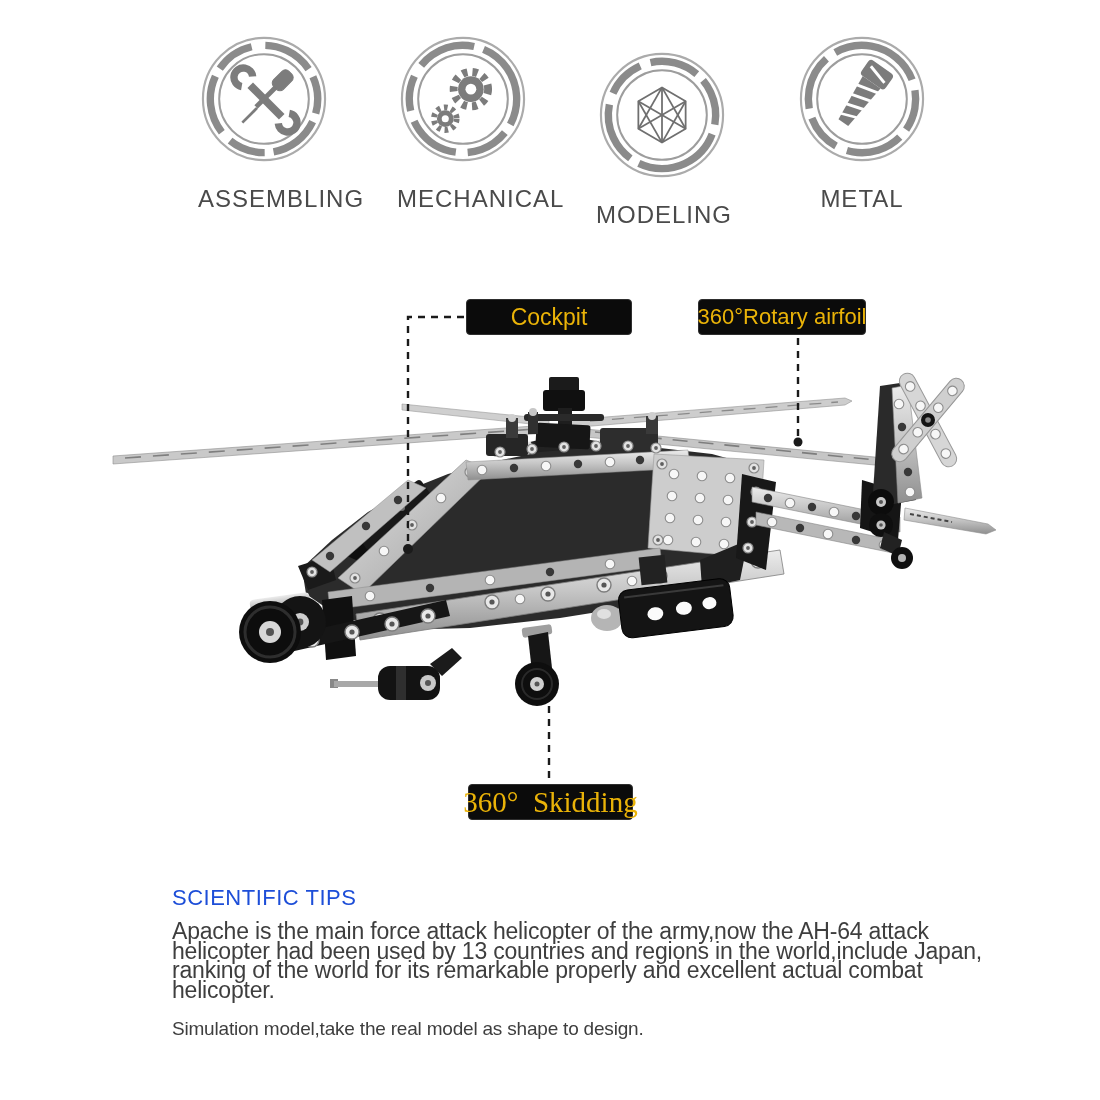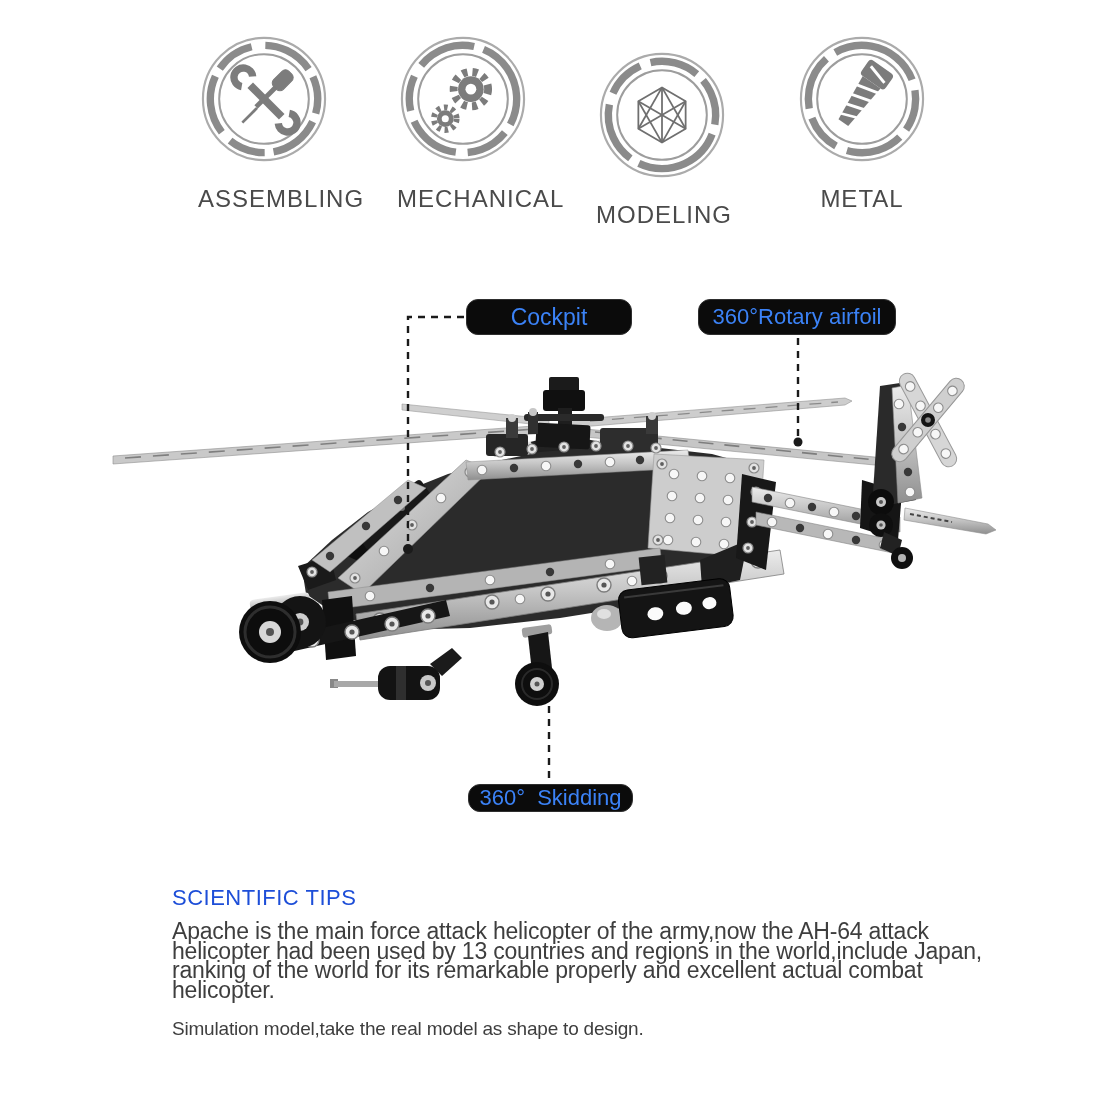--- a/index.html
+++ b/index.html
@@ -11,27 +11,27 @@
   .features-row{position:absolute;top:33px;left:0;width:1100px;height:190px;}
   .feature{position:absolute;width:132px;text-align:center;}
   .feature svg{display:block;margin:0 auto;}
   .feature-label{margin-top:20px;font-size:24px;color:#4a4a4a;
                  letter-spacing:1px;white-space:nowrap;}
 
   
   .hero{position:absolute;left:0;top:0;width:1100px;height:1100px;}
 
   
-  .callout{position:absolute;background:#0b0b0b;color:#3b82f6;
+  .callout{position:absolute;background:#0b0b0b;color:#eab308;
            display:flex;align-items:center;justify-content:center;
-           border-radius:12px;border:1px solid #2e2e2e;white-space:pre;
+           border-radius:4px;border:1px solid #2e2e2e;white-space:pre;
            box-sizing:border-box;}
   #callout-cockpit{left:466px;top:299px;width:166px;height:36px;font-size:23px;}
-  #callout-rotary{left:698px;top:299px;width:198px;height:36px;font-size:22px;}
-  #callout-skidding{left:468px;top:784px;width:165px;height:28px;font-size:22px;}
+  #callout-rotary{left:698px;top:299px;width:168px;height:36px;font-size:22px;}
+  #callout-skidding{left:468px;top:784px;width:165px;height:36px;font-size:29px;font-family:Liberation Serif, serif;}
 
   
   .tips{position:absolute;left:172px;top:885px;width:880px;color:#3e3e3e;}
   .tips-heading{font-size:22px;font-weight:500;color:#1d4ed8;
                 letter-spacing:.5px;margin:0 0 11px 0;}
   .tips-line{font-size:23px;line-height:19.5px;letter-spacing:-.2px;white-space:nowrap;}
   .tips-para2{margin-top:18px;font-size:19px;letter-spacing:-.2px;white-space:nowrap;}
 </style>
 </head>
 <body>

